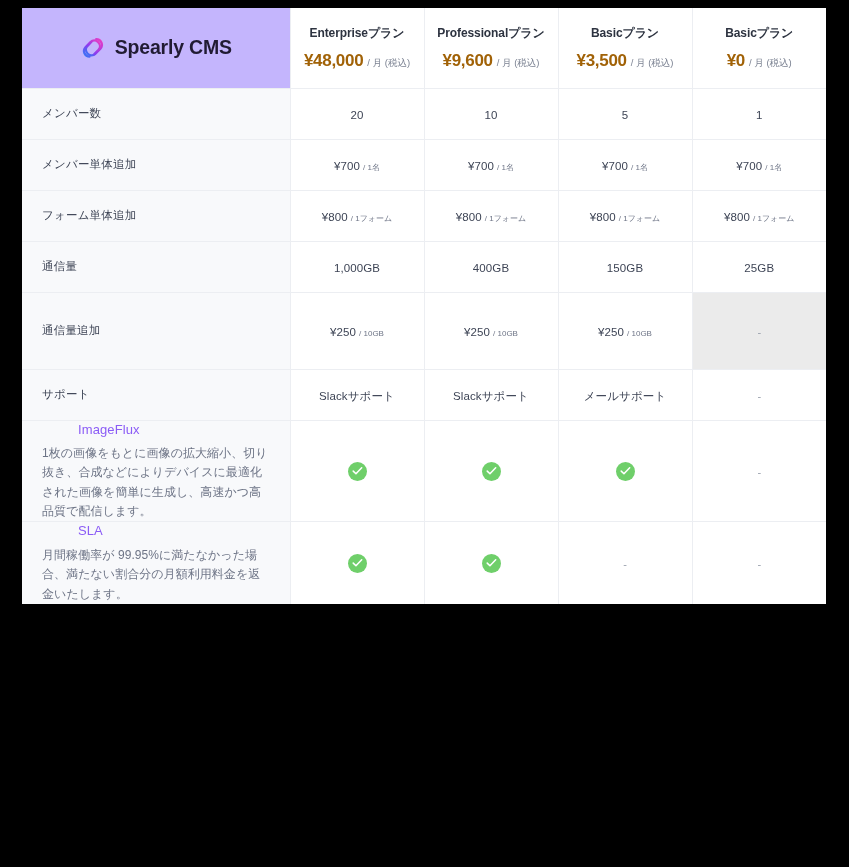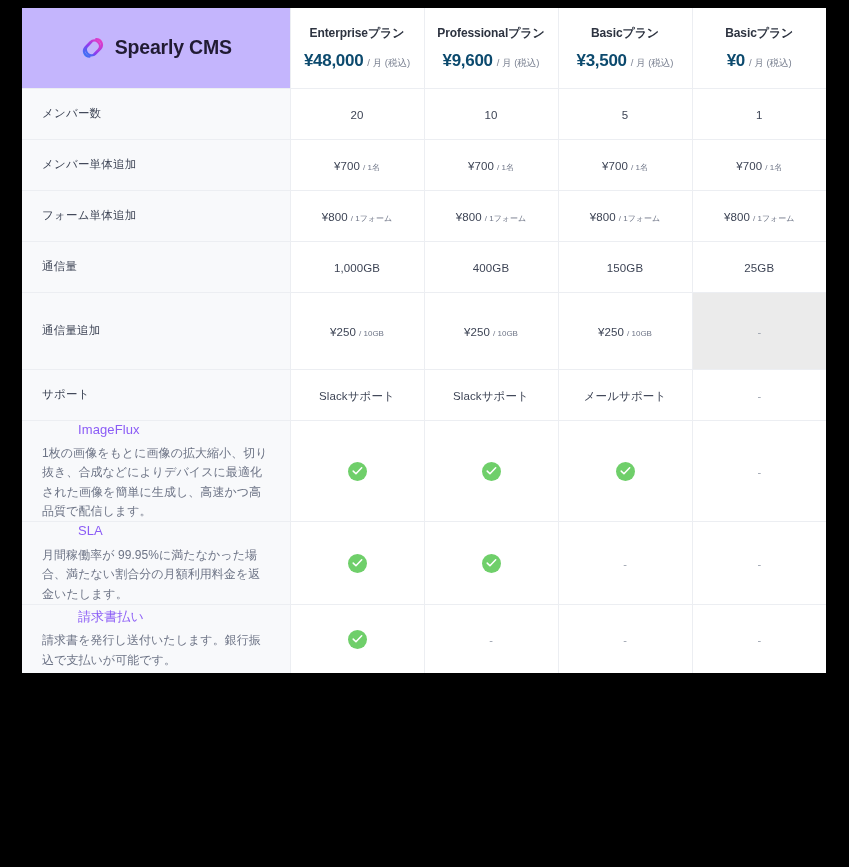--- a/index.html
+++ b/index.html
@@ -84,21 +84,21 @@
     margin-top: 9px;
     white-space: nowrap;
     display: flex;
     align-items: baseline;
     justify-content: center;
     gap: 4px;
   }
   .plan-price .amount {
     font-size: 17px;
     font-weight: 700;
-    color: #0c4a6e;
+    color: #a16207;
     letter-spacing: -0.3px;
   }
   .plan-price .unit {
     font-size: 9.5px;
     font-weight: 400;
     color: #7a8191;
   }
 
   
   tbody td {
@@ -371,28 +371,16 @@
             </td>
             <td class="val"><span class="check"><svg viewBox="0 0 12 11" xmlns="http://www.w3.org/2000/svg">
                   <path d="M1.3 5.6 L4.3 8.5 L10.6 1.9" fill="none" stroke="#ffffff" stroke-width="1.7" stroke-linecap="round" stroke-linejoin="round"></path>
                 </svg></span></td>
             <td class="val"><span class="check"><svg viewBox="0 0 12 11" xmlns="http://www.w3.org/2000/svg">
                   <path d="M1.3 5.6 L4.3 8.5 L10.6 1.9" fill="none" stroke="#ffffff" stroke-width="1.7" stroke-linecap="round" stroke-linejoin="round"></path>
                 </svg></span></td>
             <td class="val"><span class="val-dash">-</span></td>
             <td class="val"><span class="val-dash">-</span></td>
           </tr>
-          <tr class="h-feat-c">
-            <td class="row-label">
-              <div class="row-title feature">請求書払い</div>
-              <div class="row-desc">請求書を発行し送付いたします。銀行振込で支払いが可能です。</div>
-            </td>
-            <td class="val"><span class="check"><svg viewBox="0 0 12 11" xmlns="http://www.w3.org/2000/svg">
-                  <path d="M1.3 5.6 L4.3 8.5 L10.6 1.9" fill="none" stroke="#ffffff" stroke-width="1.7" stroke-linecap="round" stroke-linejoin="round"></path>
-                </svg></span></td>
-            <td class="val"><span class="val-dash">-</span></td>
-            <td class="val"><span class="val-dash">-</span></td>
-            <td class="val"><span class="val-dash">-</span></td>
-          </tr>
         </tbody>
     </table>
   </div>
 </div>
 
 </body></html>

